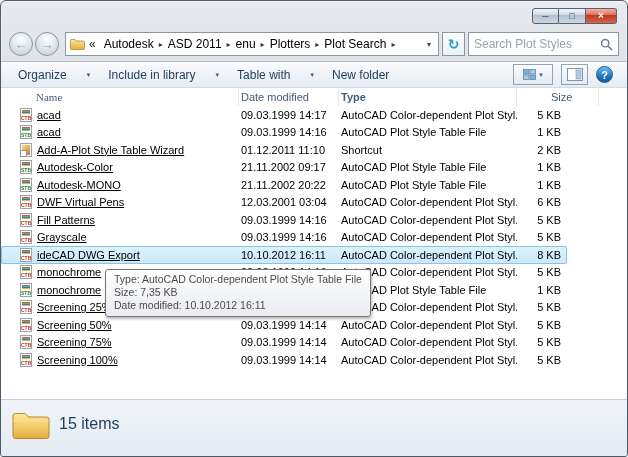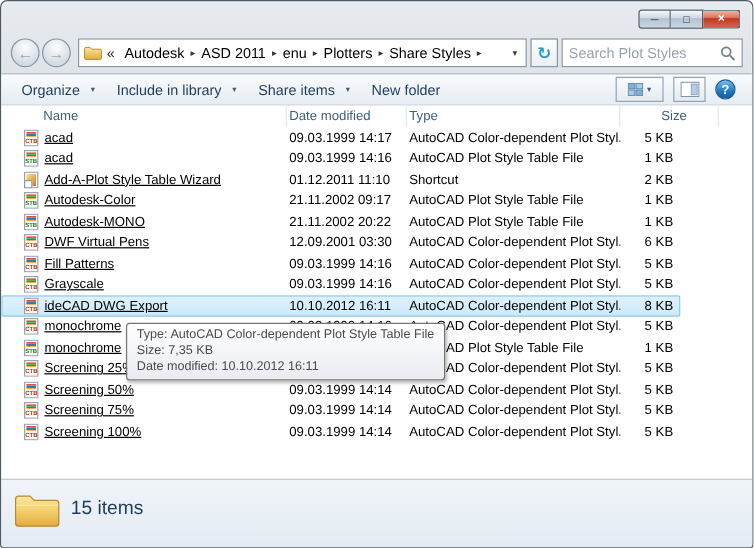--- a/index.html
+++ b/index.html
@@ -69,43 +69,43 @@
   }
   .searchbox input::placeholder { color:#98A2AC; }
   
   .toolbar {
     position:absolute; top:60px; left:0; right:0; height:27px;
     background:linear-gradient(#FAFBFD,#EDF1F6 60%,#E6EDF3);
     border-top:1px solid #B4BDC7; border-bottom:1px solid #D4DAE1;
     display:flex; align-items:center; padding:0 8px;
     font-size:12px; color:#1E3C5B;
   }
-  .tb-btn { display:flex; align-items:center; gap:9px; padding:3px 9px; white-space:nowrap; }
+  .tb-btn { display:flex; align-items:center; gap:20px; padding:3px 9px; white-space:nowrap; }
   .tb-caret { font-size:7px; color:#42597A; }
   .tb-right { margin-left:auto; display:flex; align-items:center; gap:8px; padding-right:6px; }
   .icon-btn {
     height:21px; border:1px solid #93A3B3;
     background:linear-gradient(#FBFCFD,#E3EAF1);
     display:flex; align-items:center; justify-content:center; gap:3px;
   }
   .views-btn { width:40px; }
   .preview-btn { width:27px; }
   .help-btn {
     width:17px; height:17px; border-radius:50%;
     background:linear-gradient(#6FC0F0,#2078C0 60%,#145C9E);
     border:1px solid #1A5B94; color:#fff; font-size:11px; font-weight:bold;
     display:flex; align-items:center; justify-content:center;
   }
   
   .listarea { position:absolute; top:87px; left:0; right:0; bottom:57px; background:#fff; overflow:hidden; }
   .colheaders { display:flex; height:18px; font-size:11px; color:#3F5E7E; }
   .colheaders div { border-right:1px solid #E4E8EC; display:flex; align-items:center; white-space:nowrap; }
-  .colheaders div:nth-of-type(1) { width:238px; padding-left:35px; }
+  .colheaders div:nth-of-type(1) { width:238px; padding-left:35px;font-family:Liberation Serif, serif; }
   .colheaders div:nth-of-type(2) { width:100px; padding-left:2px; }
-  .colheaders div:nth-of-type(3) { width:178px; padding-left:2px; }
+  .colheaders div:nth-of-type(3) { width:178px; padding-left:2px;font-weight:bold; }
   .colheaders div:nth-of-type(4) { width:50px;  padding-left:2px;margin-left:32px; }
   .rows { position:absolute; top:18px; left:0; right:0; }
   .row {
     display:flex; align-items:center; height:17.5px; width:566px;
     font-size:11px; color:#000; position:relative;
   }
   .row.selected {
     background:linear-gradient(#DFF2FC,#CBE9F9);
     box-shadow:inset 0 0 0 1px #84C5E8; border-radius:2px;
   }
@@ -198,21 +198,21 @@
 
           <span class="crumb">ASD 2011</span>
           <span class="crumb-sep">▸</span>
 
           <span class="crumb">enu</span>
           <span class="crumb-sep">▸</span>
 
           <span class="crumb">Plotters</span>
           <span class="crumb-sep">▸</span>
 
-          <span class="crumb">Share Styles</span>
+          <span class="crumb">Plot Search</span>
           <span class="crumb-sep">▸</span>
         </span>
       <span class="addr-dd">▾</span>
     </div>
 
     <div class="refresh-btn">
         <span>↻</span>
       </div>
 
     <div class="searchbox">
@@ -231,21 +231,21 @@
           <span>Organize</span>
           <span class="tb-caret">▾</span>
         </div>
 
         <div class="tb-btn">
           <span>Include in library</span>
           <span class="tb-caret">▾</span>
         </div>
 
         <div class="tb-btn">
-          <span>Share items</span>
+          <span>Table with</span>
           <span class="tb-caret">▾</span>
         </div>
 
         <div class="tb-btn">
           <span>New folder</span>
           <span class="tb-caret"></span>
         </div>
       </span>
     <div class="tb-right">
       <div class="icon-btn views-btn">
@@ -342,21 +342,21 @@
           <div class="cell c-size">1 KB</div>
         </div>
 
         <div class="row normal">
           <div class="cell c-name">
             <span class="fileicon ctb">
               <span class="fi-label">CTB</span>
             </span>
             <span>DWF Virtual Pens</span>
           </div>
-          <div class="cell c-date">12.09.2001 03:30</div>
+          <div class="cell c-date">12.03.2001 03:04</div>
           <div class="cell c-type">AutoCAD Color-dependent Plot Styl...</div>
           <div class="cell c-size">6 KB</div>
         </div>
 
         <div class="row normal">
           <div class="cell c-name">
             <span class="fileicon ctb">
               <span class="fi-label">CTB</span>
             </span>
             <span>Fill Patterns</span>

